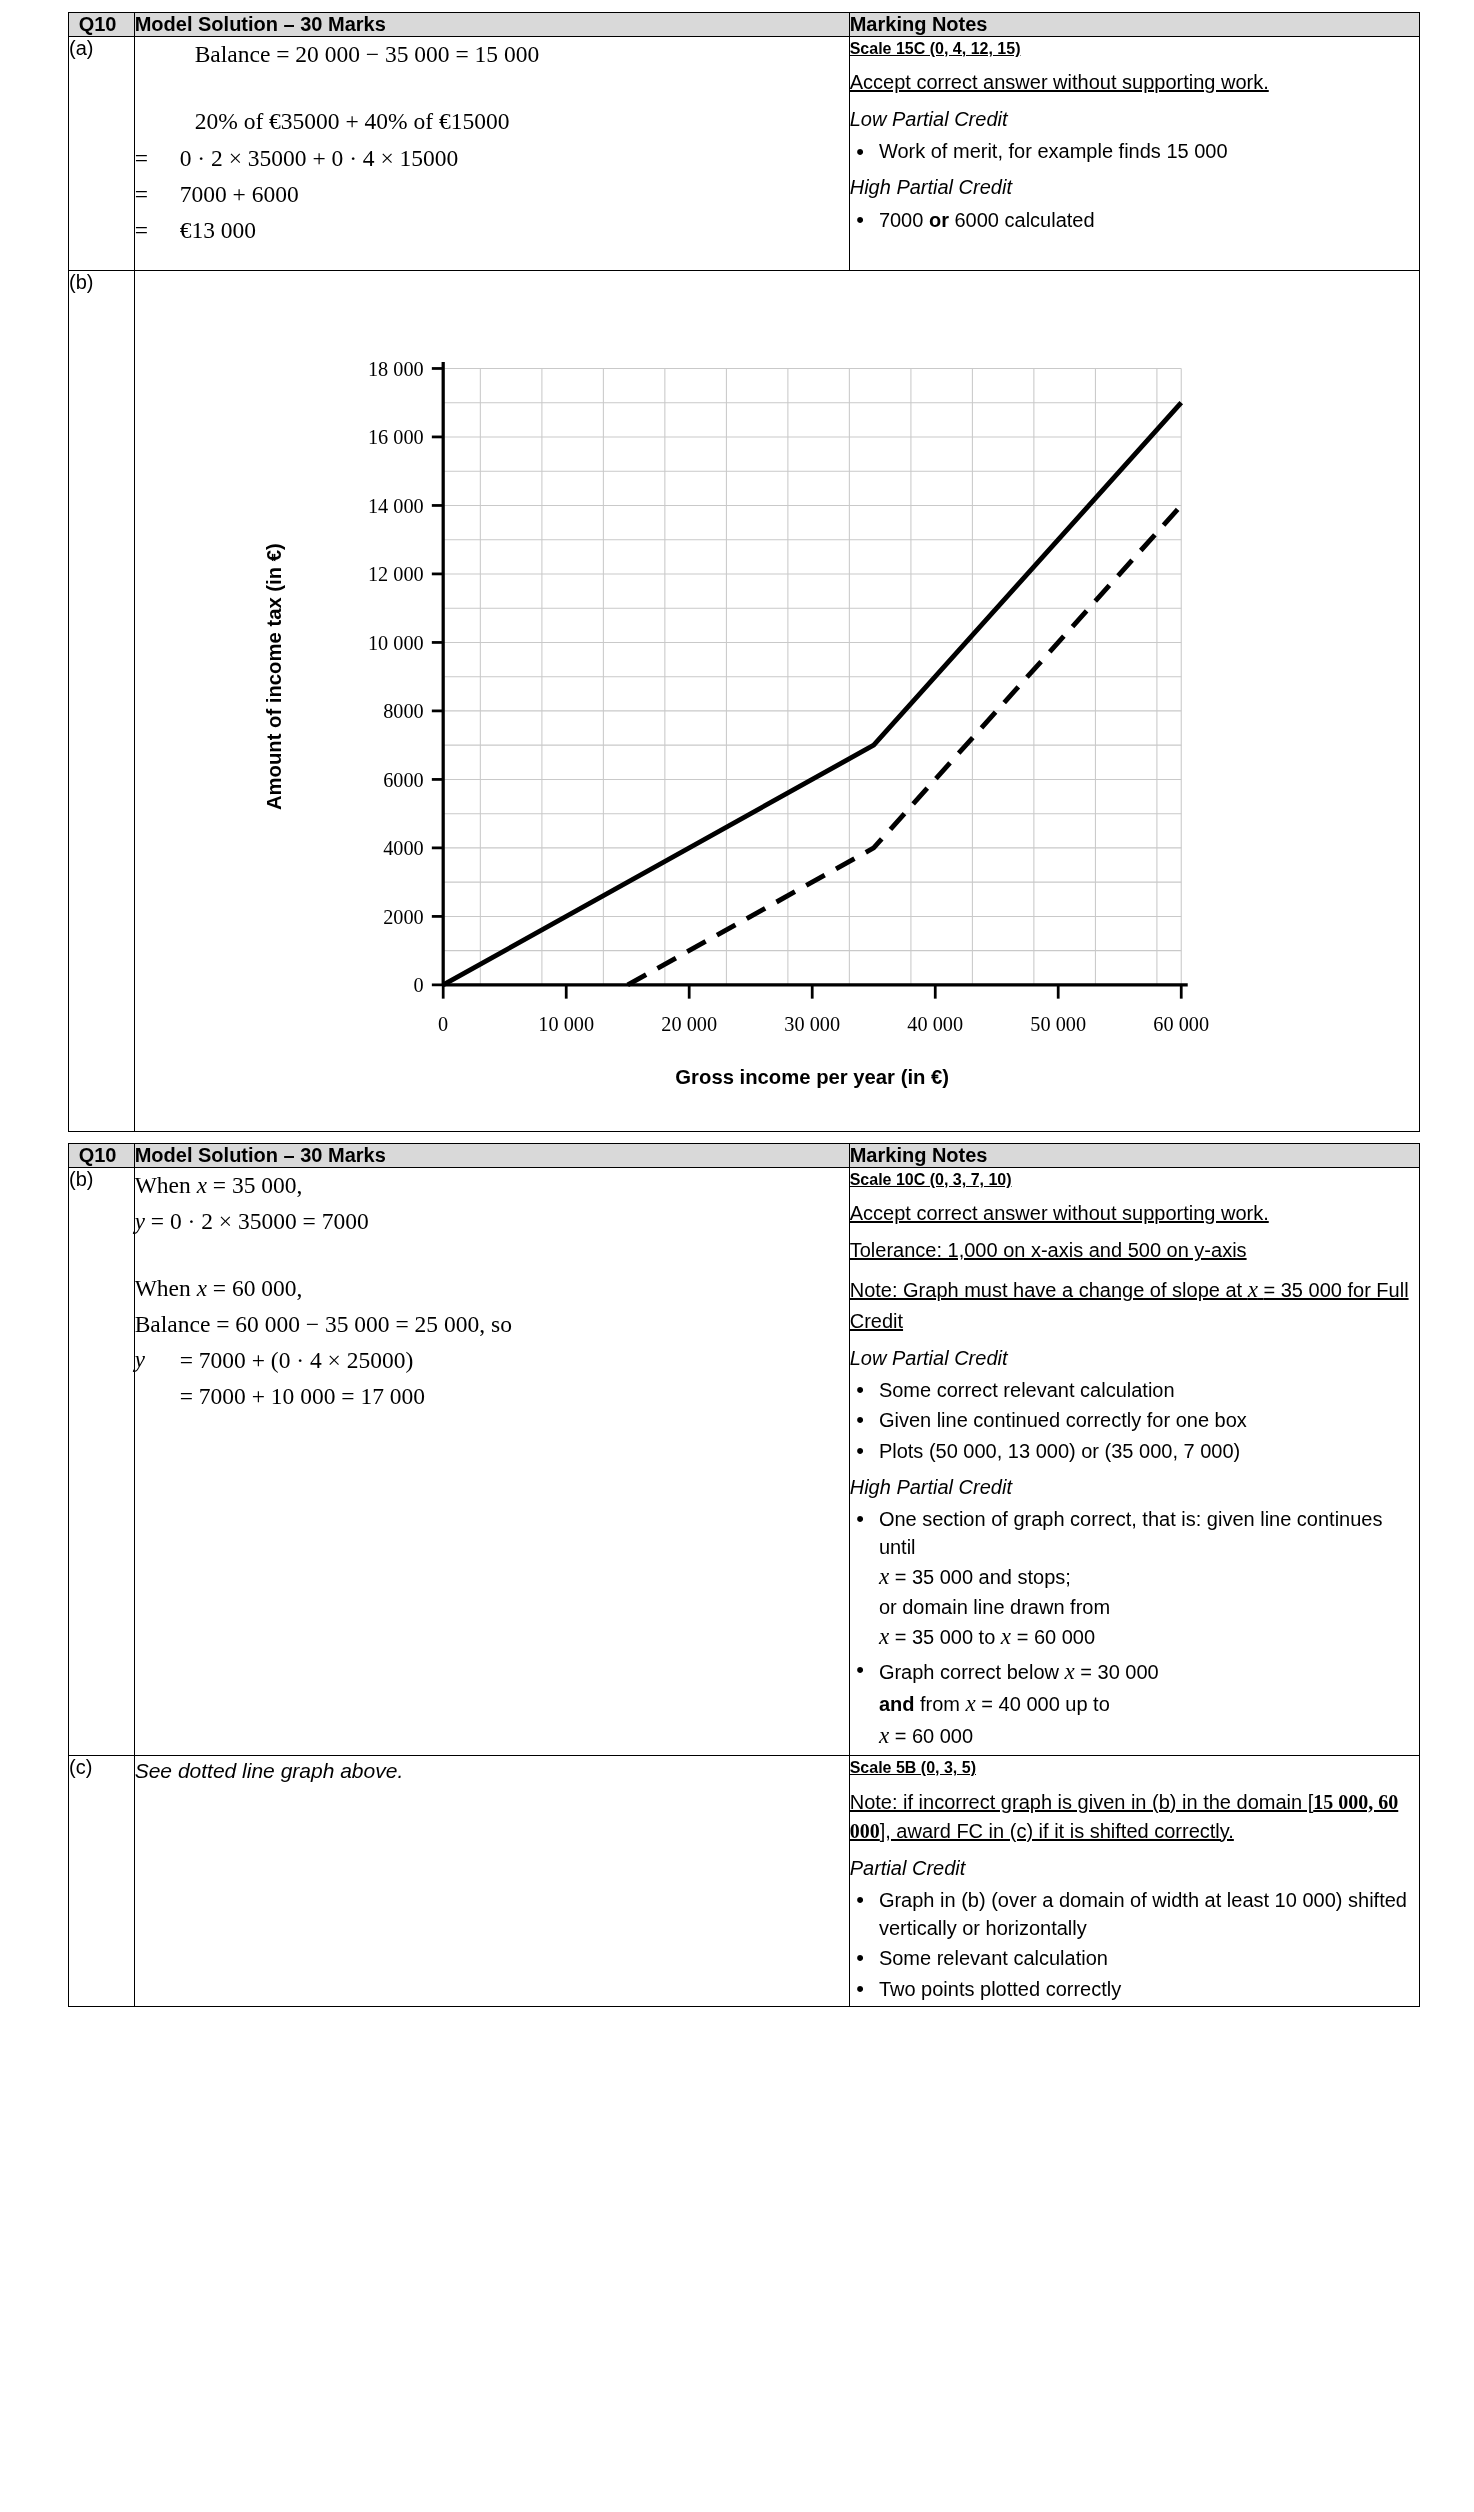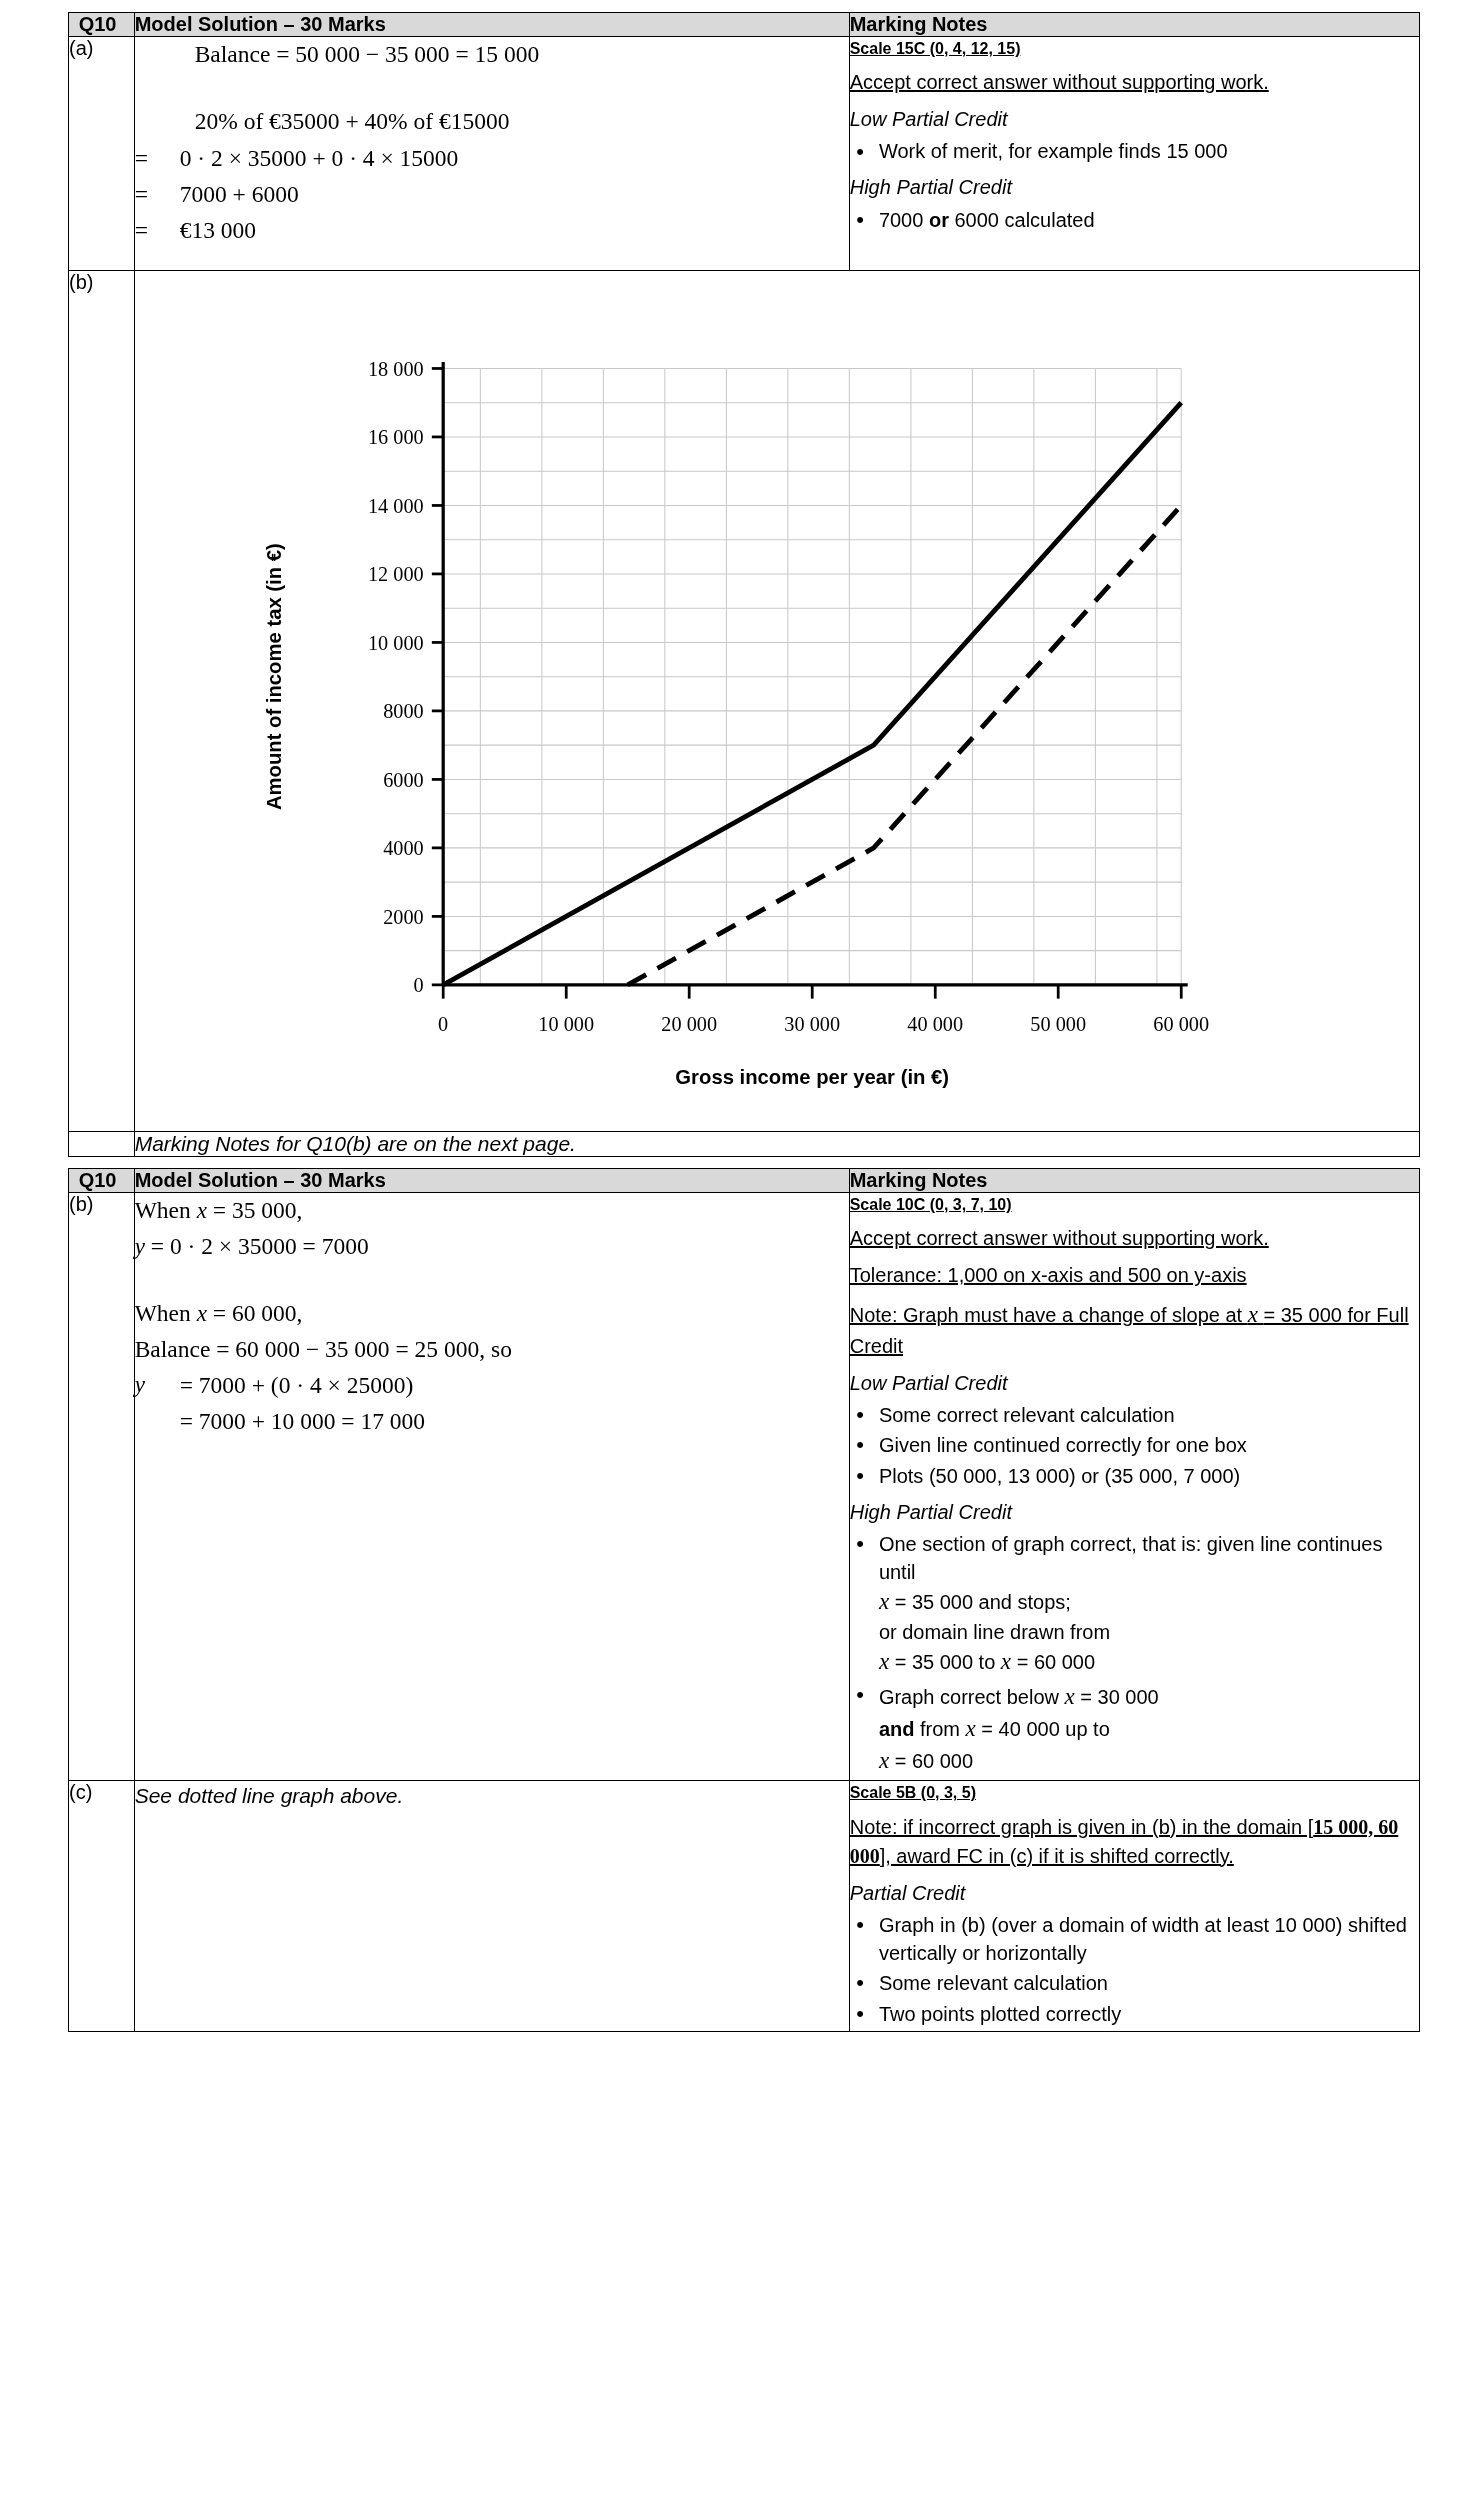--- a/index.html
+++ b/index.html
@@ -166,21 +166,21 @@
         <th class="col-q">Q10</th>
         <th class="col-ms">Model Solution – 30 Marks</th>
         <th class="col-mn">Marking Notes</th>
       </tr>
     </thead>
     <tbody>
 
       <tr>
         <td class="col-q qcell">(a)</td>
         <td class="col-ms mscell">
-          <div class="eqline indent-a">Balance = 50 000 − 35 000 = 15 000</div>
+          <div class="eqline indent-a">Balance = 20 000 − 35 000 = 15 000</div>
           <div class="spacer-lg"></div>
           <div class="eqline indent-a">20% of €35000 + 40% of €15000</div>
           <div class="eqgrid">
             <div>=</div>
             <div>0 · 2 × 35000 + 0 · 4 × 15000</div>
           </div>
           <div class="eqgrid">
             <div>=</div>
             <div>7000 + 6000</div>
           </div>
@@ -296,24 +296,20 @@
 
             <polyline class="series-solid" points="380,880 910.8,584.4 1290,162.2"></polyline>
             <polyline class="series-dashed" points="607.5,880 910.8,711.1 1290,288.9"></polyline>
 
             <text class="axistitle" x="180" y="500" transform="rotate(-90 180 500)" text-anchor="middle">Amount of income tax (in €)</text>
             <text class="axistitle" x="835" y="1002" text-anchor="middle">Gross income per year (in €)</text>
           </svg>
         </td>
       </tr>
 
-      <tr>
-        <td class="col-q qcell">&nbsp;</td>
-        <td class="col-ms note-italic" colspan="2">Marking Notes for Q10(b) are on the next page.</td>
-      </tr>
     </tbody>
   </table>
 
   <div class="tablegap"></div>
 
   <table class="mtable">
     <thead>
       <tr>
         <th class="col-q">Q10</th>
         <th class="col-ms">Model Solution – 30 Marks</th>

